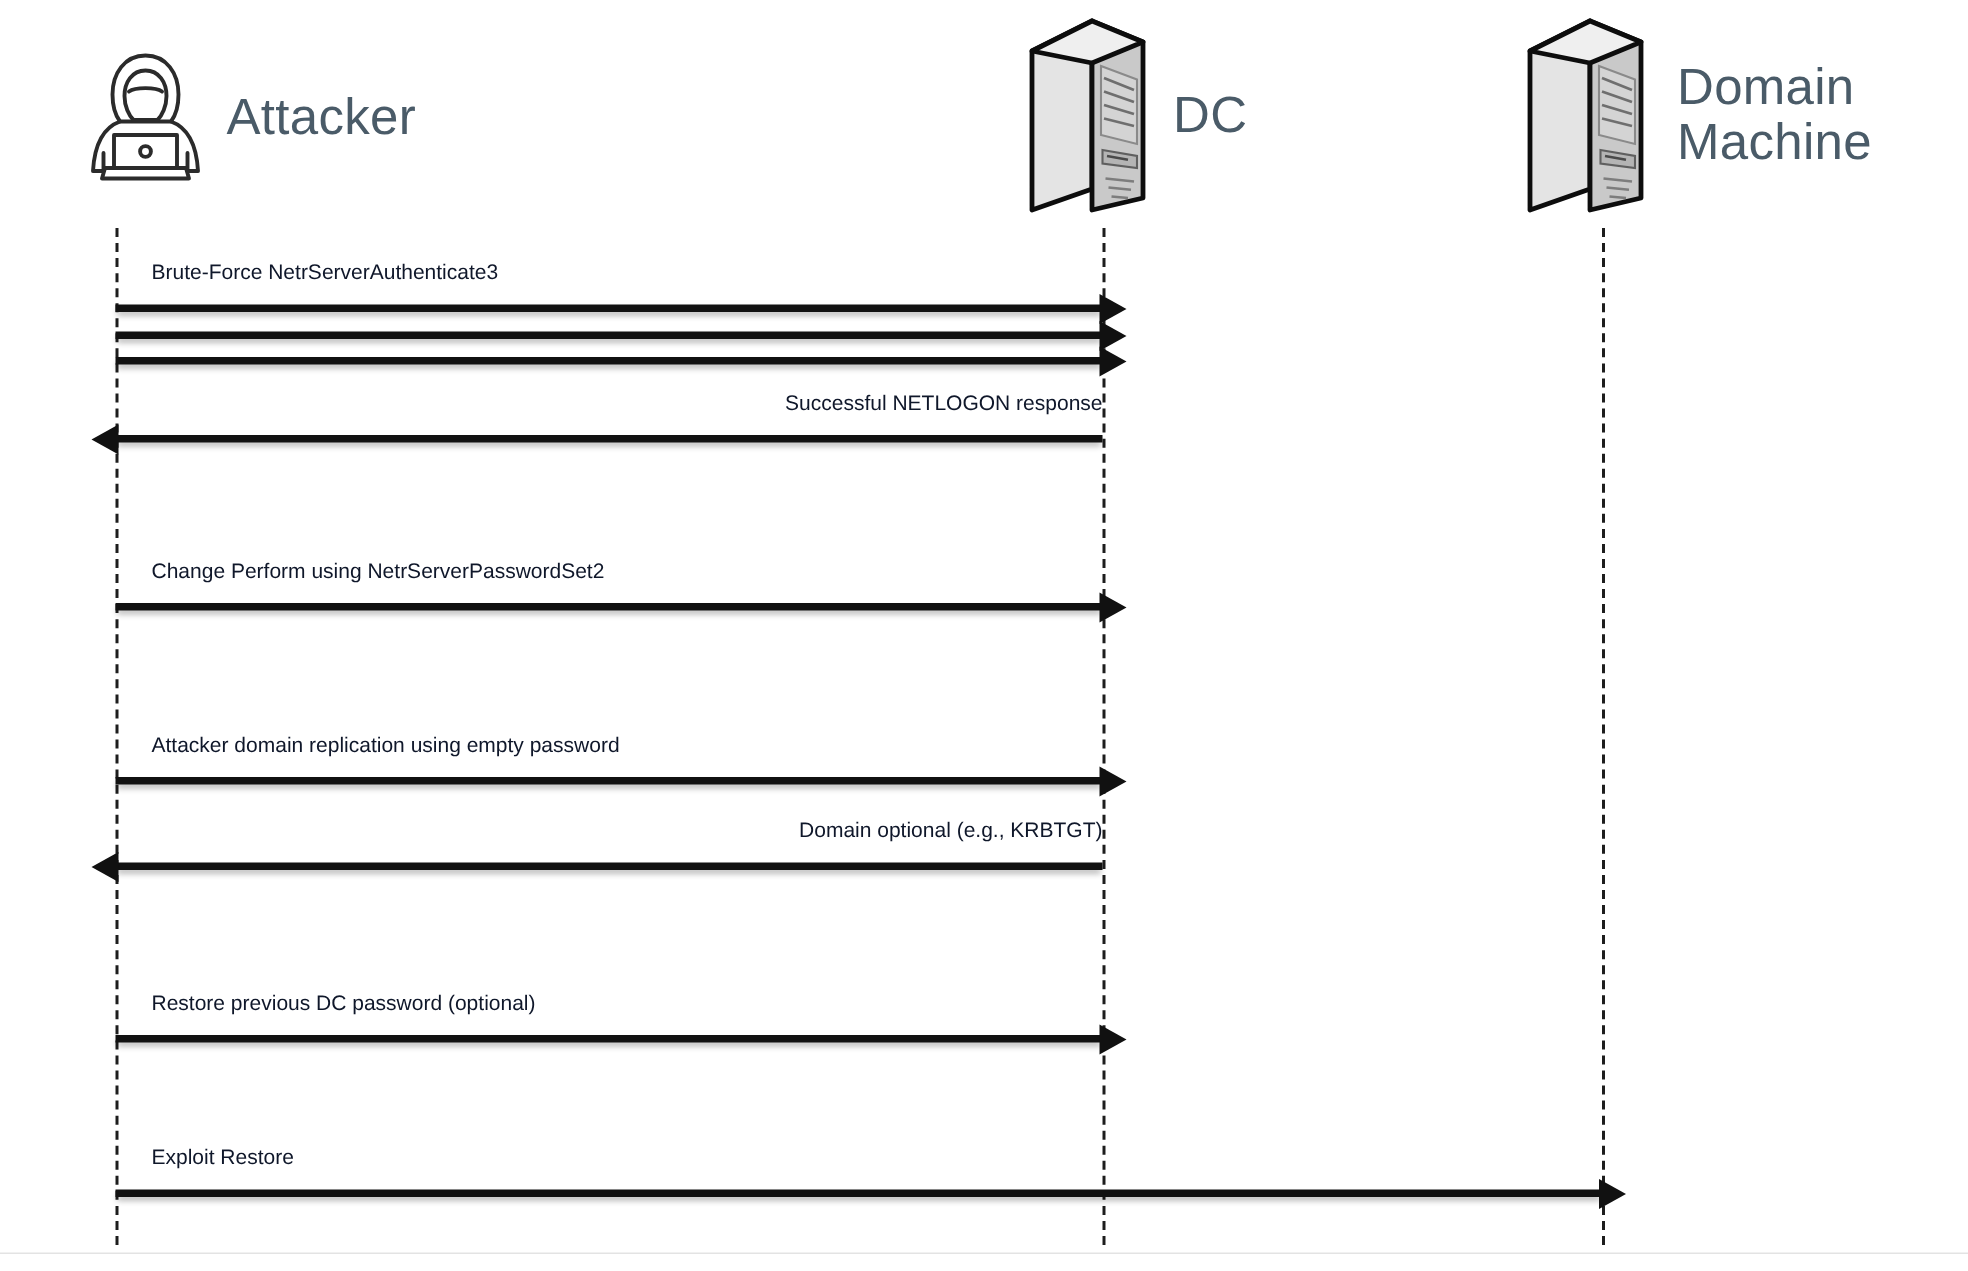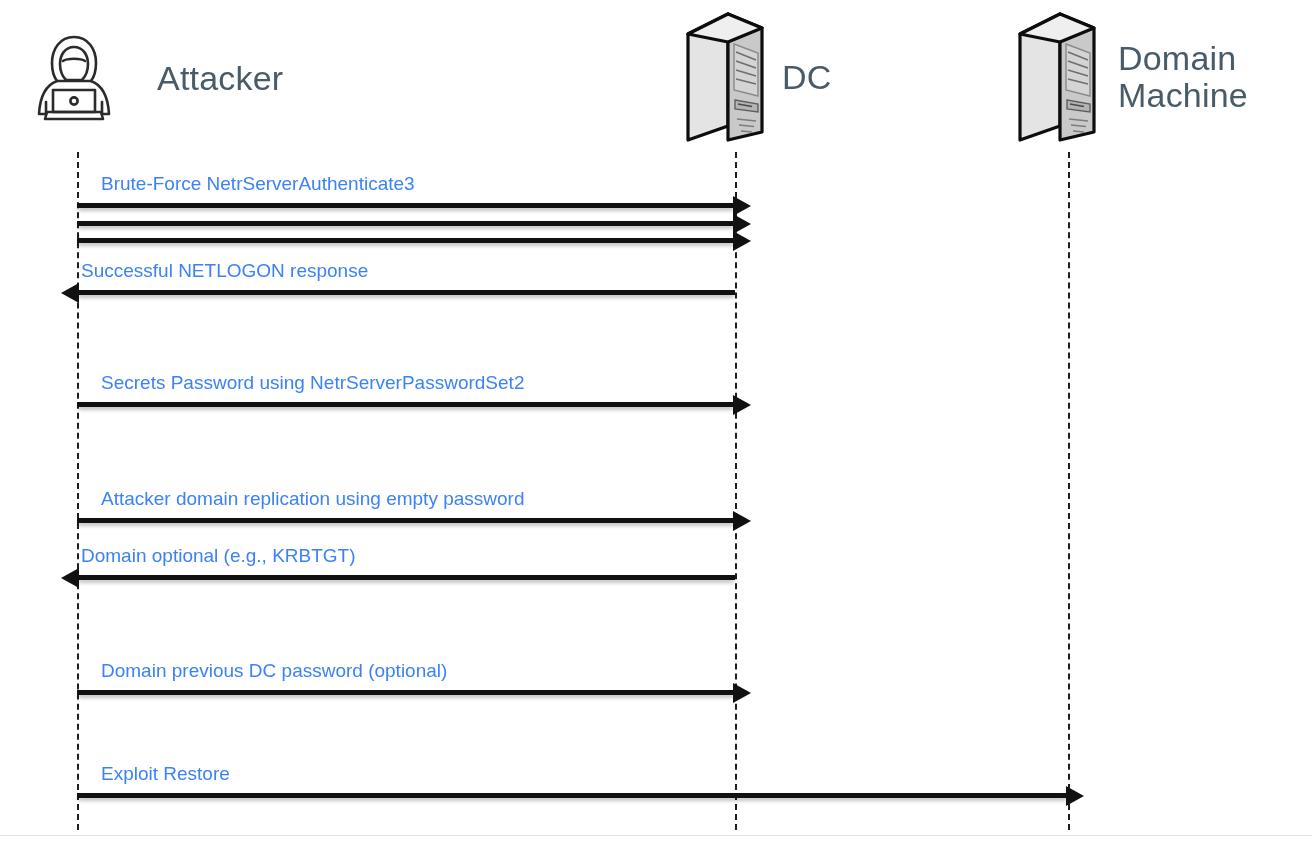--- a/index.html
+++ b/index.html
@@ -25,21 +25,21 @@
     align-items: center;
   }
   .actor-label {
     color: #4a5b68;
     font-size: 34px;
     line-height: 1.08;
     letter-spacing: 0.2px;
     white-space: pre-line;
   }
 
-  #actor-attacker { left: 32px; top: 30px; gap: 29px; }
+  #actor-attacker { left: 55px; top: 30px; }
   #actor-attacker .actor-label { margin-left: 12px; }
 
   #actor-dc { left: 682px; top: 8px; }
   #actor-dc .actor-label { margin-left: 14px; }
 
   #actor-domain-machine { left: 1014px; top: 8px; }
   #actor-domain-machine .actor-label { margin-left: 18px; }
 
   .attacker-icon { width: 84px; height: 96px; display: block; }
   .server-icon  { width: 86px; height: 138px; display: block; }
@@ -77,26 +77,26 @@
     right: -16px;
     border-left: 18px solid #111111;
   }
   .msg.to-left .head {
     left: -16px;
     border-right: 18px solid #111111;
   }
   .msg .caption {
     position: absolute;
     top: -30px;
-    color: #3b82f6;
-    font-size: 19px;
+    color: #0f172a;
+    font-size: 14px;
     white-space: nowrap;
   }
   .msg .caption.align-left   { left: 24px; }
-  .msg .caption.align-center { left: 4px; right: 0; text-align: left; }
+  .msg .caption.align-center { left: 16px; right: 0; text-align: right; }
 
   
   #footer-rule {
     position: absolute;
     left: 0;
     right: 0;
     top: 835px;
     height: 1px;
     background: #e3e3e3;
   }
@@ -201,36 +201,36 @@
         <div class="head"></div>
       </div>
       <div class="msg to-left" style="left: 77px; width: 658px; top: 290px;">
         <div class="line"></div>
         <div class="head"></div>
         <div class="caption align-center">Successful NETLOGON response</div>
       </div>
       <div class="msg to-right" style="left: 77px; width: 658px; top: 402px;">
         <div class="line"></div>
         <div class="head"></div>
-        <div class="caption align-left">Secrets Password using NetrServerPasswordSet2</div>
+        <div class="caption align-left">Change Perform using NetrServerPasswordSet2</div>
       </div>
       <div class="msg to-right" style="left: 77px; width: 658px; top: 518px;">
         <div class="line"></div>
         <div class="head"></div>
         <div class="caption align-left">Attacker domain replication using empty password</div>
       </div>
       <div class="msg to-left" style="left: 77px; width: 658px; top: 575px;">
         <div class="line"></div>
         <div class="head"></div>
         <div class="caption align-center">Domain optional (e.g., KRBTGT)</div>
       </div>
       <div class="msg to-right" style="left: 77px; width: 658px; top: 690px;">
         <div class="line"></div>
         <div class="head"></div>
-        <div class="caption align-left">Domain previous DC password (optional)</div>
+        <div class="caption align-left">Restore previous DC password (optional)</div>
       </div>
       <div class="msg to-right" style="left: 77px; width: 991px; top: 793px;">
         <div class="line"></div>
         <div class="head"></div>
         <div class="caption align-left">Exploit Restore</div>
       </div>
     </div>
 
   <div id="footer-rule"></div>
 </div>

